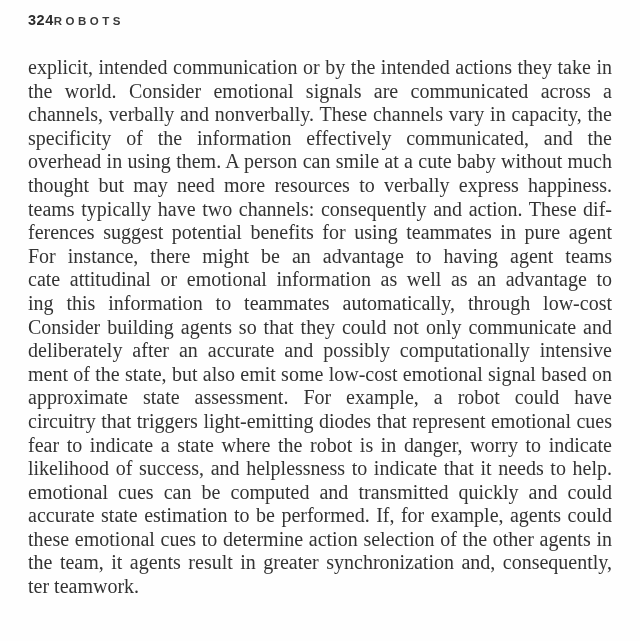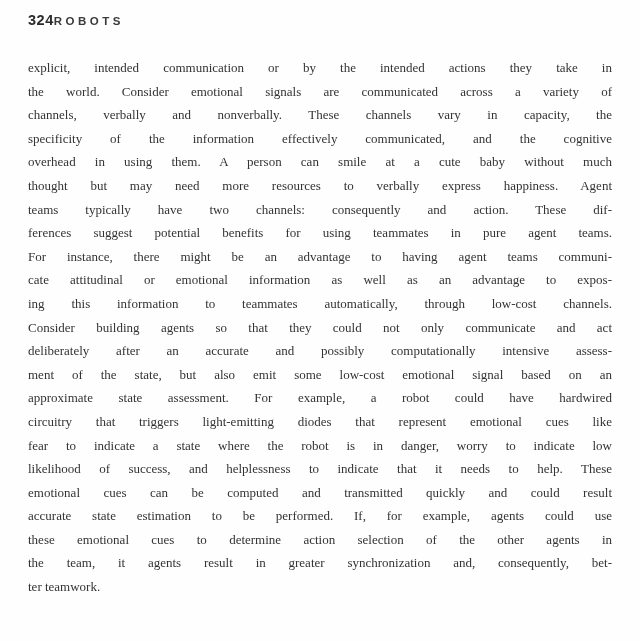--- a/index.html
+++ b/index.html
@@ -35,21 +35,21 @@
     font-size: 11.5px;
     letter-spacing: 3.5px;
     color: #3a3a3a;
   }
   .body-text {
     position: absolute;
     left: 28px;
     top: 56px;
     width: 584px;
     font-family: "Liberation Serif", serif;
-    font-size: 13px;
+    font-size: 20px;
     color: #333333;
   }
   .line {
     height: 23.6px;
     line-height: 23.6px;
     text-align: justify;
     text-align-last: justify;
     overflow: hidden;
     white-space: normal;
   }

